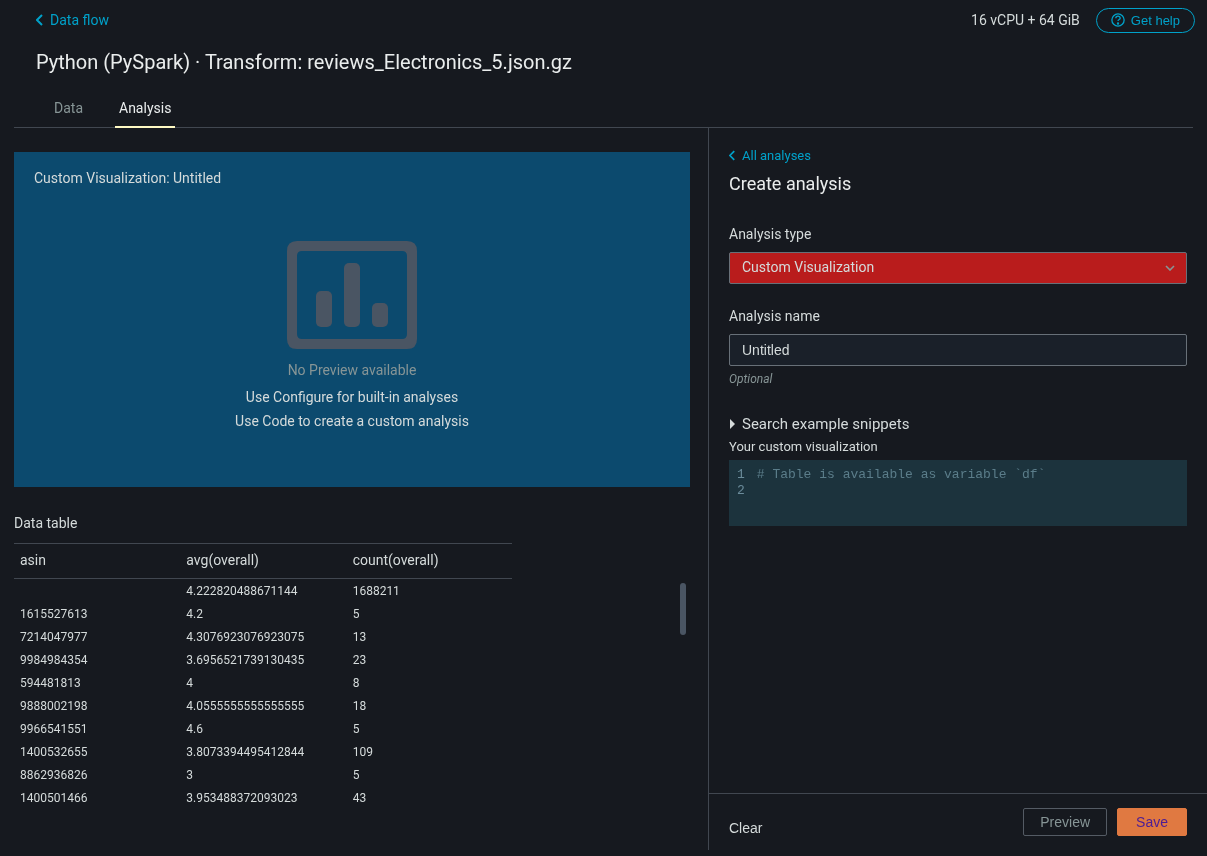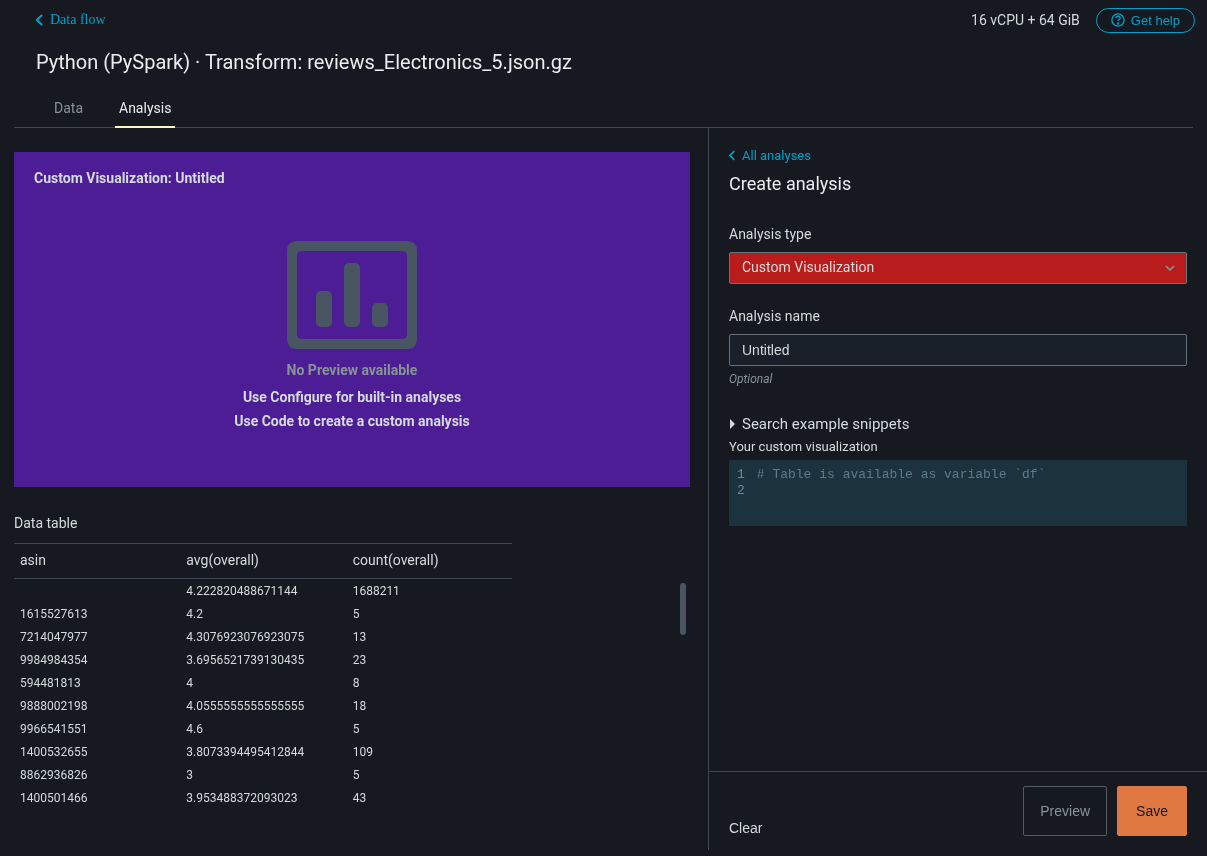--- a/index.html
+++ b/index.html
@@ -23,21 +23,20 @@
       padding: 6px 12px 6px 36px;
       height: 40px;
     }
     .back-link {
       display: inline-flex;
       align-items: center;
       color: #00a1c9;
       cursor: pointer;
       font-size: 14px;
       gap: 6px;
-      font-family: Liberation Serif, serif;
     }
     .back-link svg {
       width: 8px;
       height: 12px;
     }
     .top-right {
       display: flex;
       align-items: center;
       gap: 16px;
     }
@@ -88,24 +87,23 @@
     }
     .content {
       display: flex;
       height: calc(856px - 40px - 58px - 36px);
     }
     .left-col {
       width: 708px;
       padding: 24px 18px 0 14px;
     }
     .preview-panel {
-      background: #4c1d95;
+      background: #0c4a6e;
       height: 335px;
       padding: 18px 20px;
-      font-weight: bold;
     }
     .preview-title {
       font-size: 14px;
       color: #d5dbdb;
       margin-bottom: 10px;
     }
     .preview-body {
       display: flex;
       flex-direction: column;
       align-items: center;
@@ -306,22 +304,22 @@
       border: 1px solid #545b64;
       color: #879596;
       padding: 5px 16px;
       font-size: 14px;
       border-radius: 2px;
       cursor: pointer;
     }
     .save-btn {
       background: #e07941;
       border: 1px solid #e07941;
-      color: #0f172a;
-      padding: 16px 18px;
+      color: #4c1d95;
+      padding: 5px 18px;
       font-size: 14px;
       border-radius: 2px;
       cursor: pointer;
       font-weight: 500;
     }
   </style>
 </head>
 <body>
 
 <div class="top-bar">

